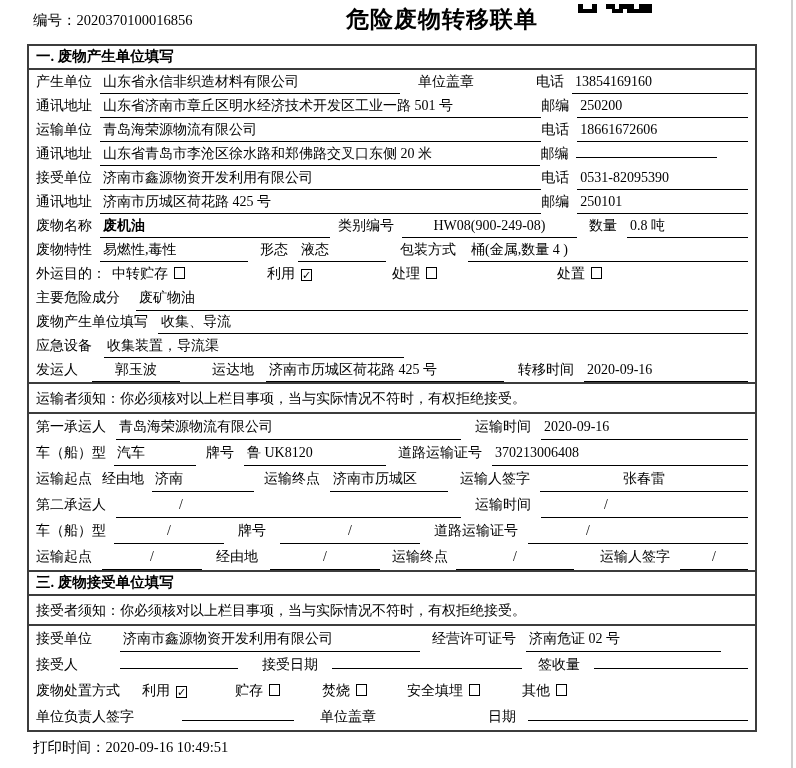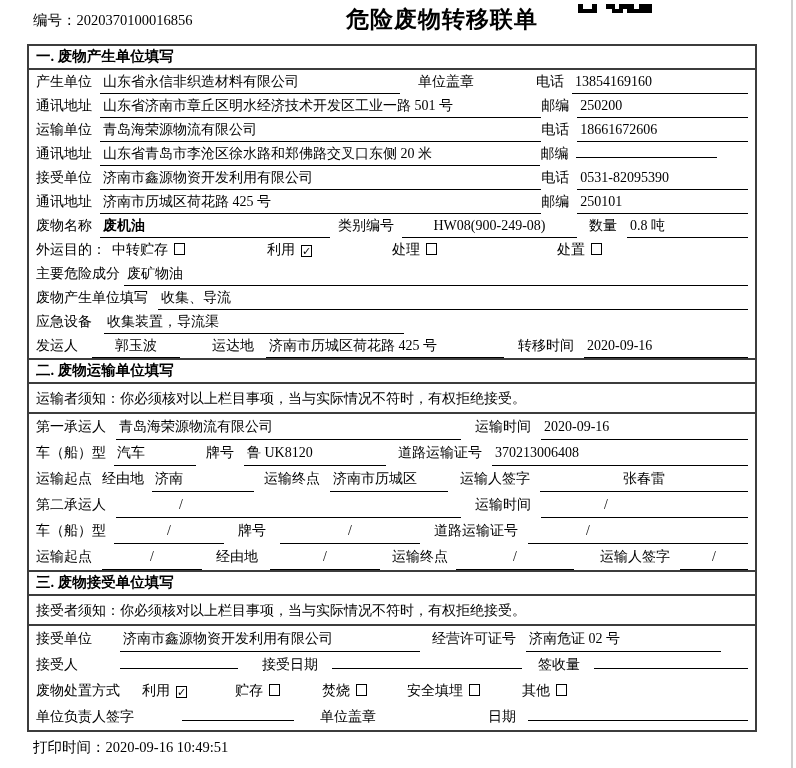--- a/index.html
+++ b/index.html
@@ -106,32 +106,40 @@
 
     <div class="row">
       <span class="lbl">废物名称</span>
       <span class="u" style="width:230px;margin-left:8px;font-weight:bold;">废机油</span>
       <span class="lbl" style="margin-left:8px;">类别编号</span>
       <span class="u ctr" style="width:175px;margin-left:8px;">HW08(900-249-08)</span>
       <span class="lbl" style="margin-left:12px;">数量</span>
       <span class="u f1" style="margin-left:10px;">0.8 吨</span>
     </div>
 
+    <div class="row">
+      <span class="lbl">废物特性</span>
+      <span class="u" style="width:148px;margin-left:8px;">易燃性,毒性</span>
+      <span class="lbl" style="margin-left:12px;">形态</span>
+      <span class="u" style="width:88px;margin-left:10px;">液态</span>
+      <span class="lbl" style="margin-left:14px;">包装方式</span>
+      <span class="u f1" style="margin-left:12px;">桶(金属,数量  4 )</span>
+    </div>
 
     <div class="row">
       <span class="lbl">外运目的：</span>
       <span class="opt" style="margin-left:6px;"><span>中转贮存</span><span class="cb"></span></span>
       <span class="opt" style="margin-left:82px;"><span>利用</span><span class="cb checked">✓</span></span>
       <span class="opt" style="margin-left:80px;"><span>处理</span><span class="cb"></span></span>
       <span class="opt" style="margin-left:120px;"><span>处置</span><span class="cb"></span></span>
     </div>
 
     <div class="row">
       <span class="lbl">主要危险成分</span>
-      <span class="u f1" style="margin-left:4px;">废矿物油</span>
+      <span class="u f1" style="margin-left:16px;font-family:Liberation Mono, monospace;">废矿物油</span>
     </div>
 
     <div class="row">
       <span class="lbl">废物产生单位填写</span>
       <span class="u f1" style="margin-left:10px;">收集、导流</span>
     </div>
 
     <div class="row">
       <span class="lbl">应急设备</span>
       <span class="u f1" style="margin-left:12px;max-width:300px;">收集装置，导流渠</span>
@@ -142,21 +150,20 @@
       <span class="lbl">发运人</span>
       <span class="u ctr" style="width:88px;margin-left:14px;">郭玉波</span>
       <span class="lbl" style="margin-left:32px;">运达地</span>
       <span class="u" style="width:238px;margin-left:12px;">济南市历城区荷花路 425 号</span>
       <span class="lbl" style="margin-left:14px;">转移时间</span>
       <span class="u f1" style="margin-left:10px;">2020-09-16</span>
     </div>
   </div>
 
   <div class="box sec23">
-    <div class="sec-h">二. 废物运输单位填写</div>
     <div class="notice">运输者须知：你必须核对以上栏目事项，当与实际情况不符时，有权拒绝接受。</div>
 
     <div class="row">
       <span class="lbl">第一承运人</span>
       <span class="u" style="width:345px;margin-left:10px;">青岛海荣源物流有限公司</span>
       <span class="lbl" style="margin-left:14px;">运输时间</span>
       <span class="u f1" style="margin-left:10px;">2020-09-16</span>
     </div>
 
     <div class="row">

